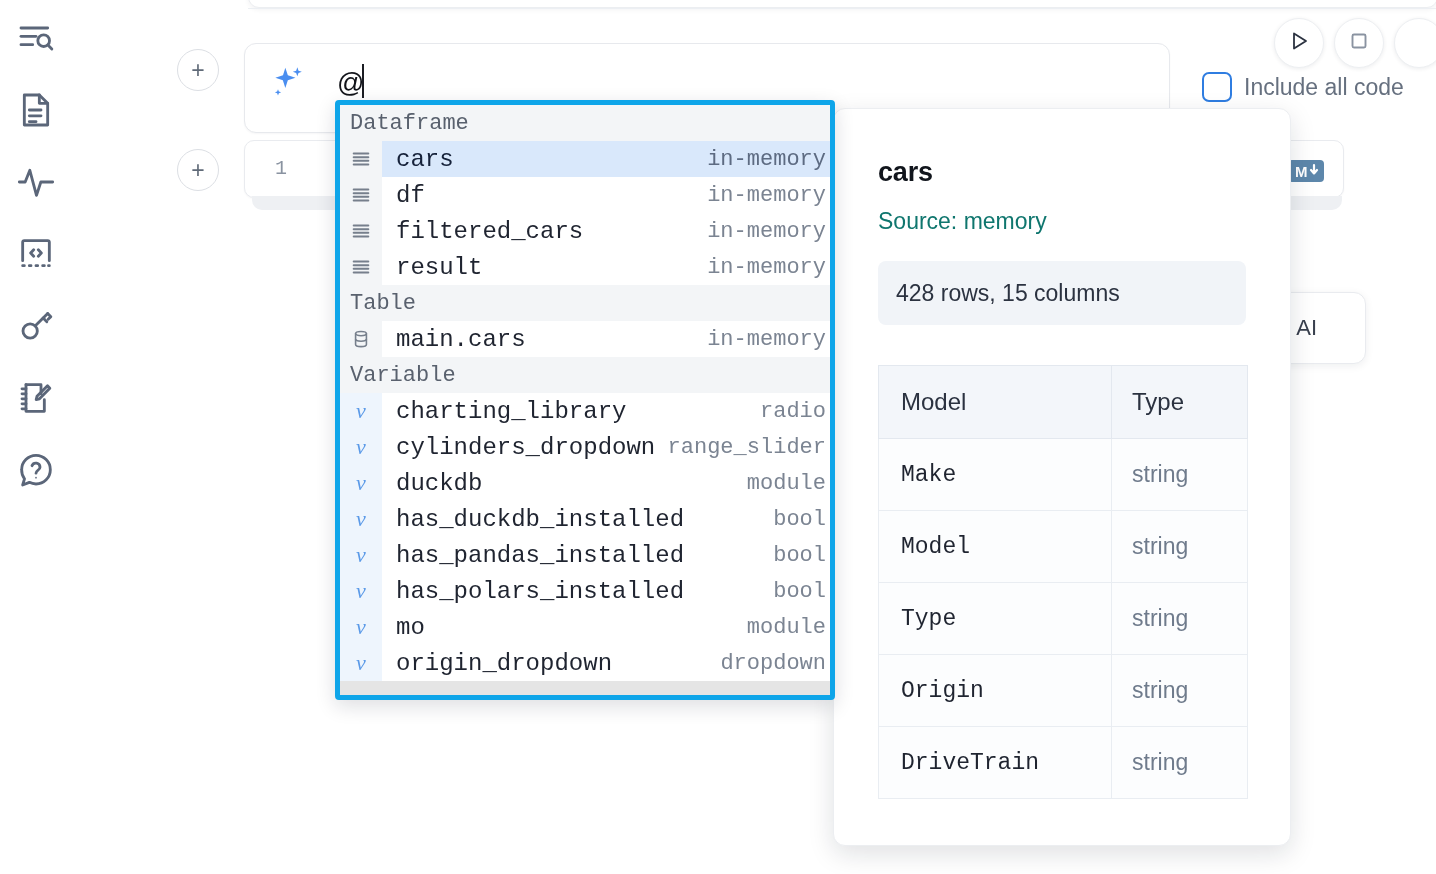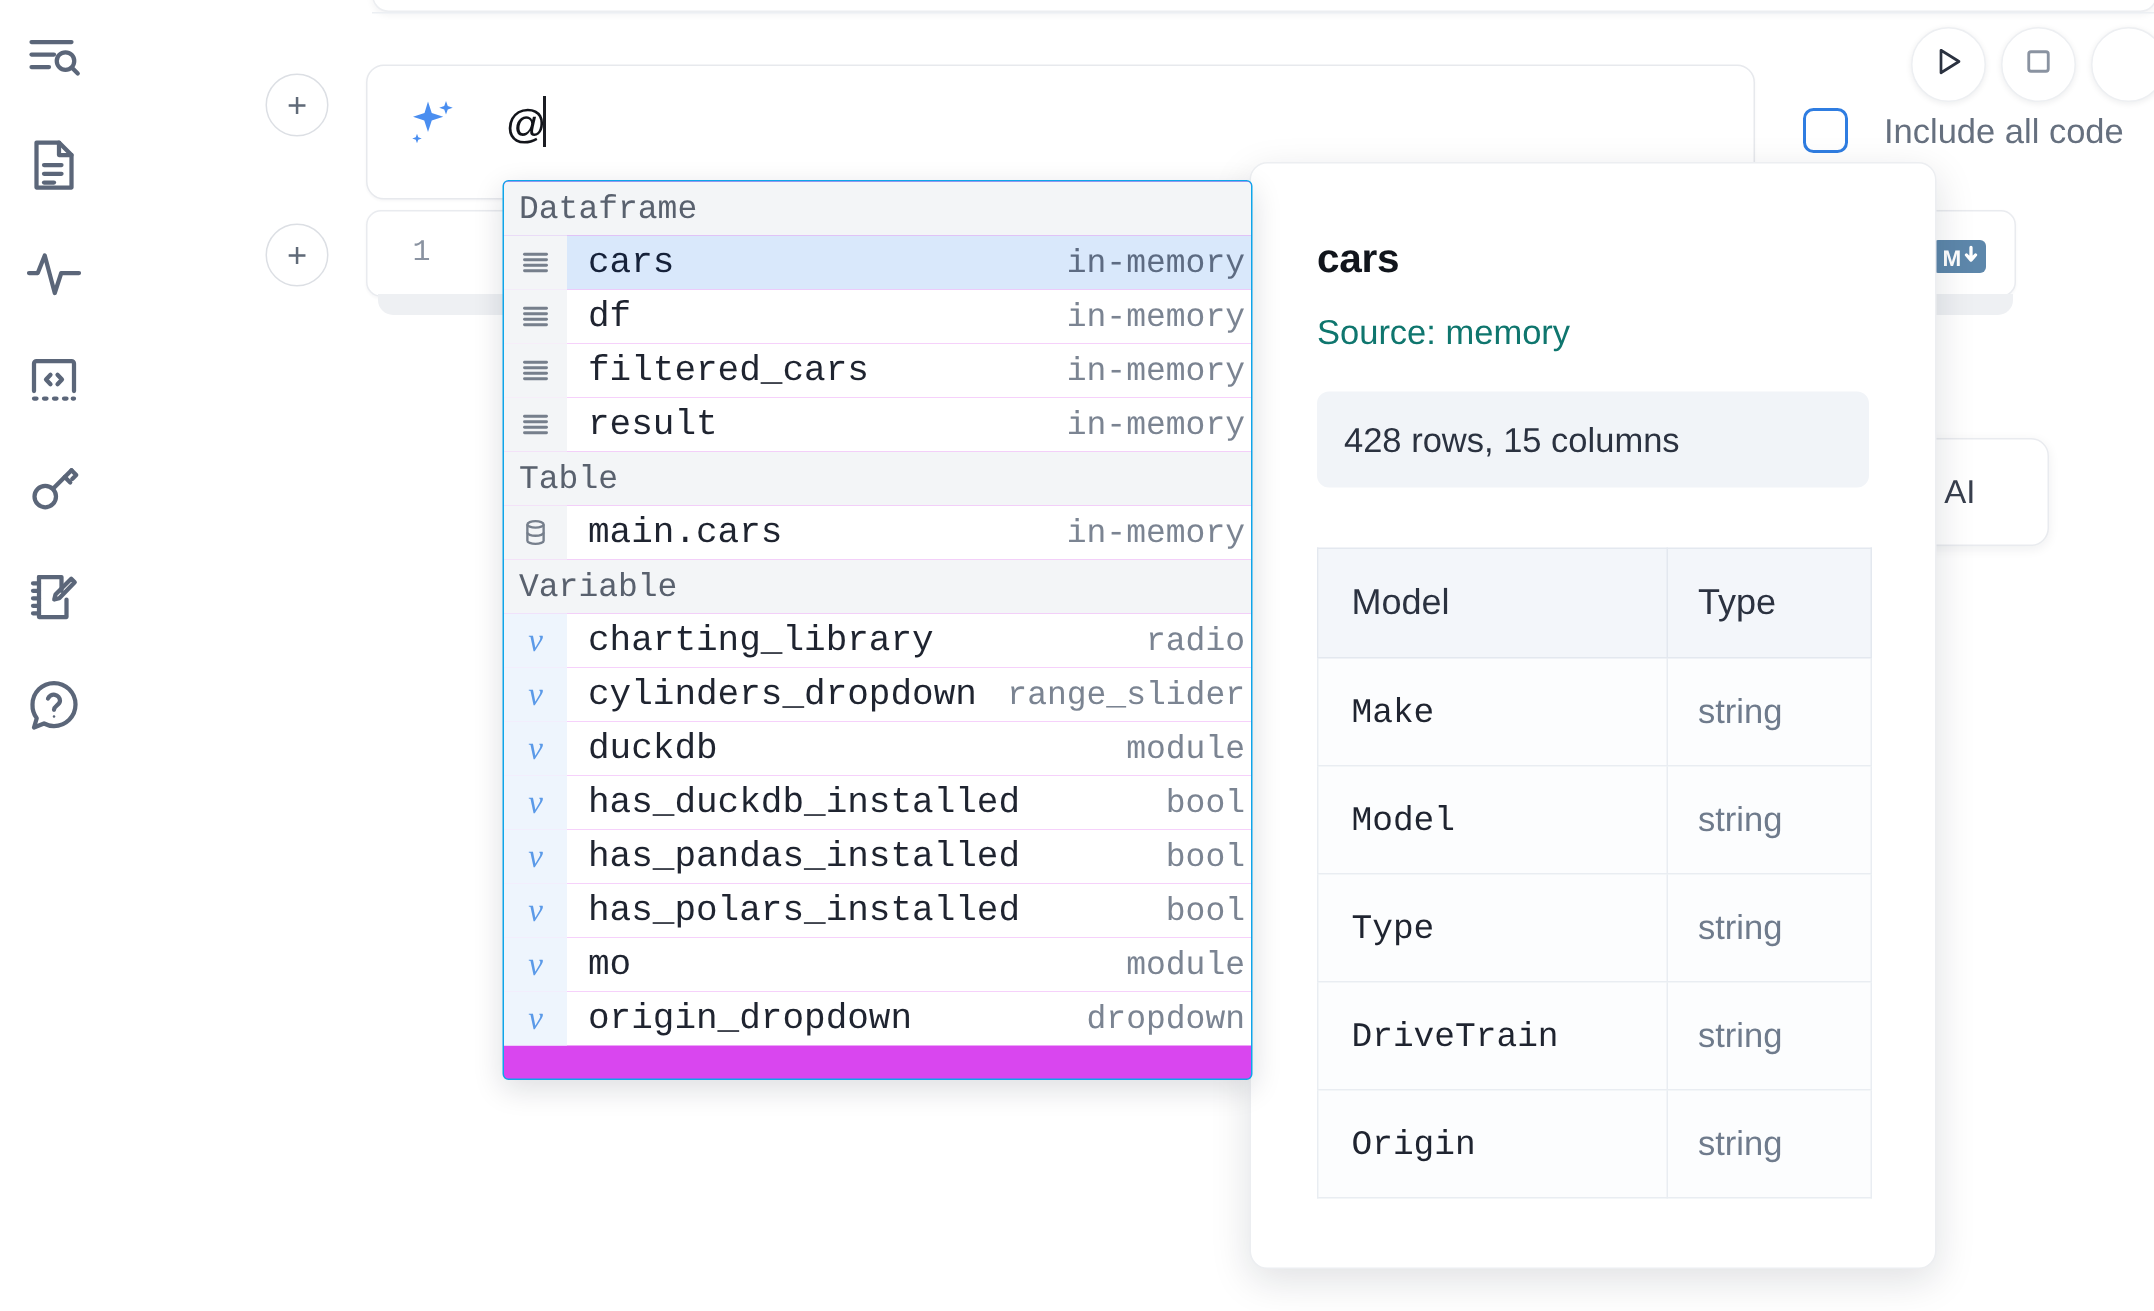--- a/index.html
+++ b/index.html
@@ -86,32 +86,32 @@
   .ai-card-text { font-size:22px; color:#39404e; white-space:nowrap; }
 
   
   .run-ctrls { position:absolute; right:-8px; top:18px; display:flex; gap:10px; }
   .round-btn {
     width:50px; height:50px; border-radius:50%; background:#fff;
     border:1px solid #edeff2; box-shadow:0 1px 4px rgba(16,24,40,.08);
     display:flex; align-items:center; justify-content:center; cursor:pointer;
   }
   .chk-row {
-    position:absolute; left:1202px; top:72px; display:flex; align-items:center; gap:24px;
+    position:absolute; left:1202px; top:72px; display:flex; align-items:center; gap:12px;
   }
   .chkbox {
     width:30px; height:30px; border-radius:7px; border:2.2px solid #2f7de1; background:#fff;
     cursor:pointer;
   }
   .chk-label { font-size:23px; color:#66707f; white-space:nowrap; }
 
   
   .ac {
-    position:absolute; left:335px; top:120px; width:500px; height:600px;
-    background:#d946ef; border:1px solid #0ea5e9; border-radius:4px;
+    position:absolute; left:335px; top:100px; width:500px; height:600px;
+    background:#e5e5e5; border:5px solid #0ea5e9; border-radius:4px;
     box-shadow: 0 6px 20px rgba(16,24,40,.14);
     overflow:hidden;
     font-family:"Liberation Mono", monospace;
   }
   .ac-group {
     height:36px; background:#f3f5f7; color:#59616e;
     font-size:22px; display:flex; align-items:center; padding-left:10px;
     font-family:"Liberation Mono", monospace;
   }
   .ac-row {
@@ -330,25 +330,25 @@
           </tr>
           <tr>
             <td class="col">Model</td>
             <td class="typ">string</td>
           </tr>
           <tr>
             <td class="col">Type</td>
             <td class="typ">string</td>
           </tr>
           <tr>
-            <td class="col">DriveTrain</td>
+            <td class="col">Origin</td>
             <td class="typ">string</td>
           </tr>
           <tr>
-            <td class="col">Origin</td>
+            <td class="col">DriveTrain</td>
             <td class="typ">string</td>
           </tr>
         </tbody>
     </table>
   </div>
 
   <div class="ac" id="ac-root">
       <div class="ac-group">Dataframe</div>
       <div class="ac-row sel">
         <span class="ic">

